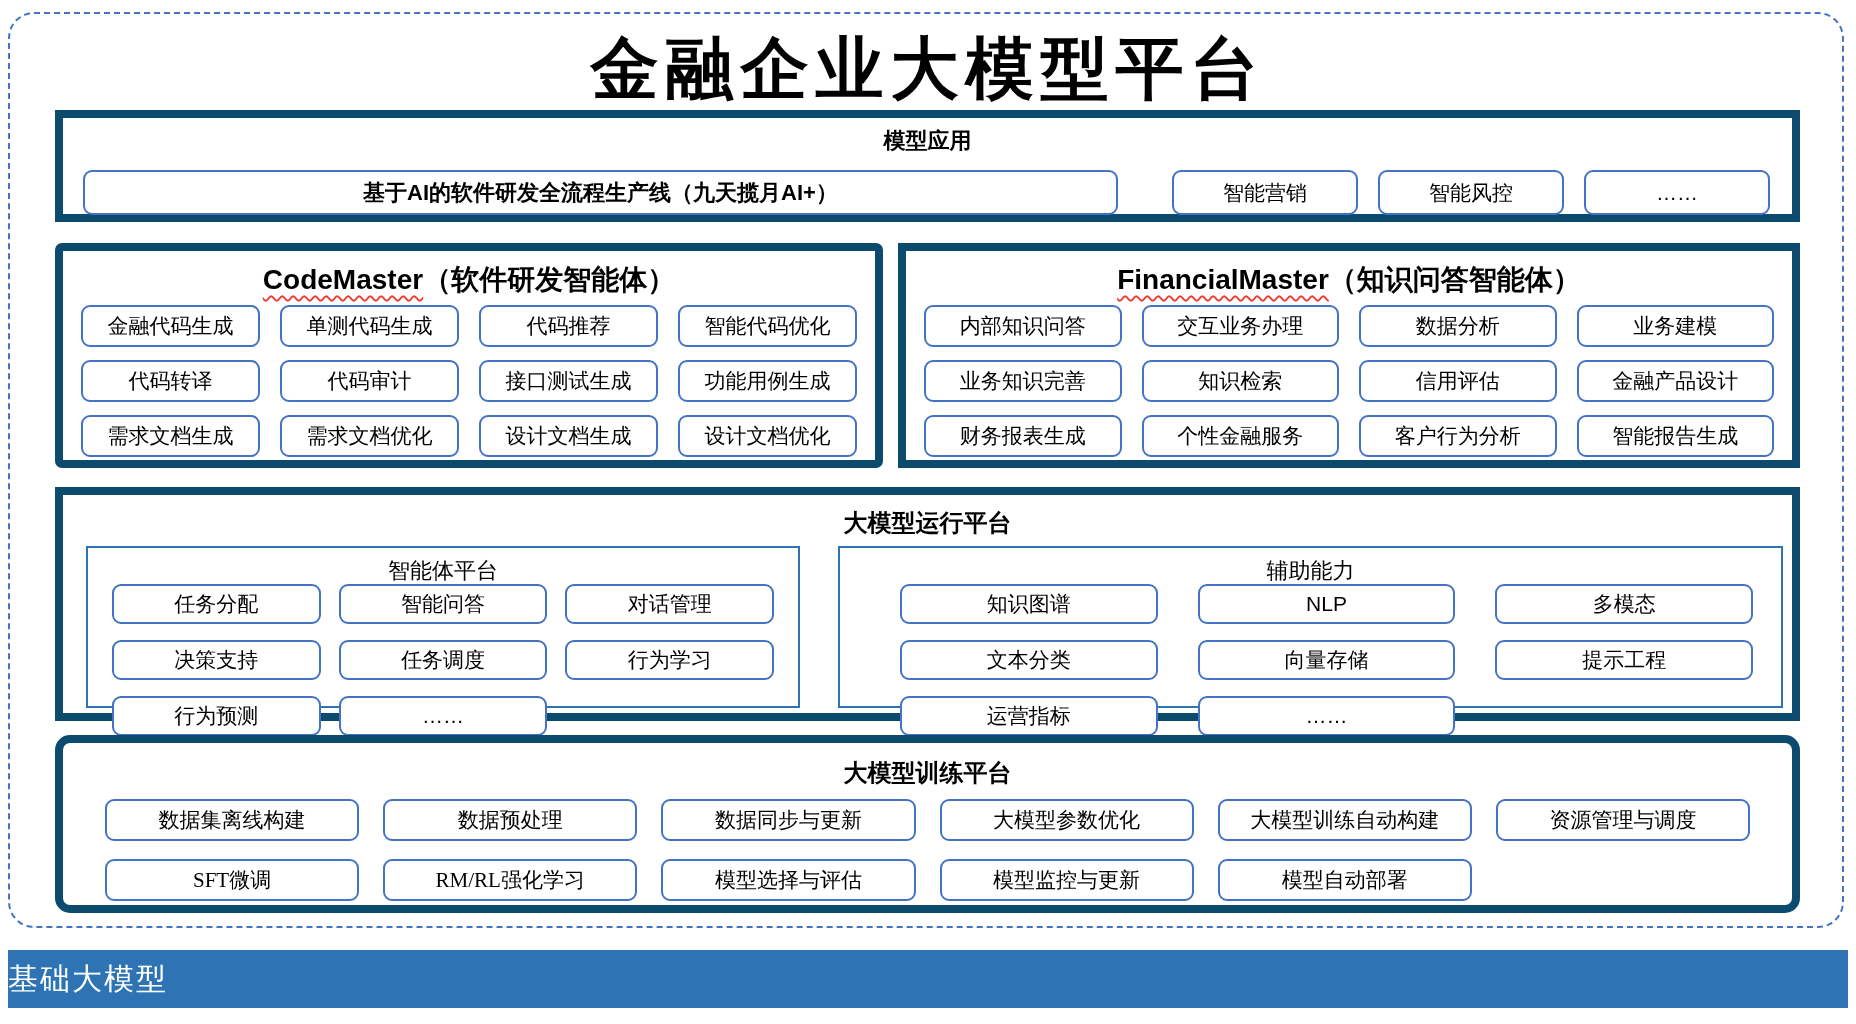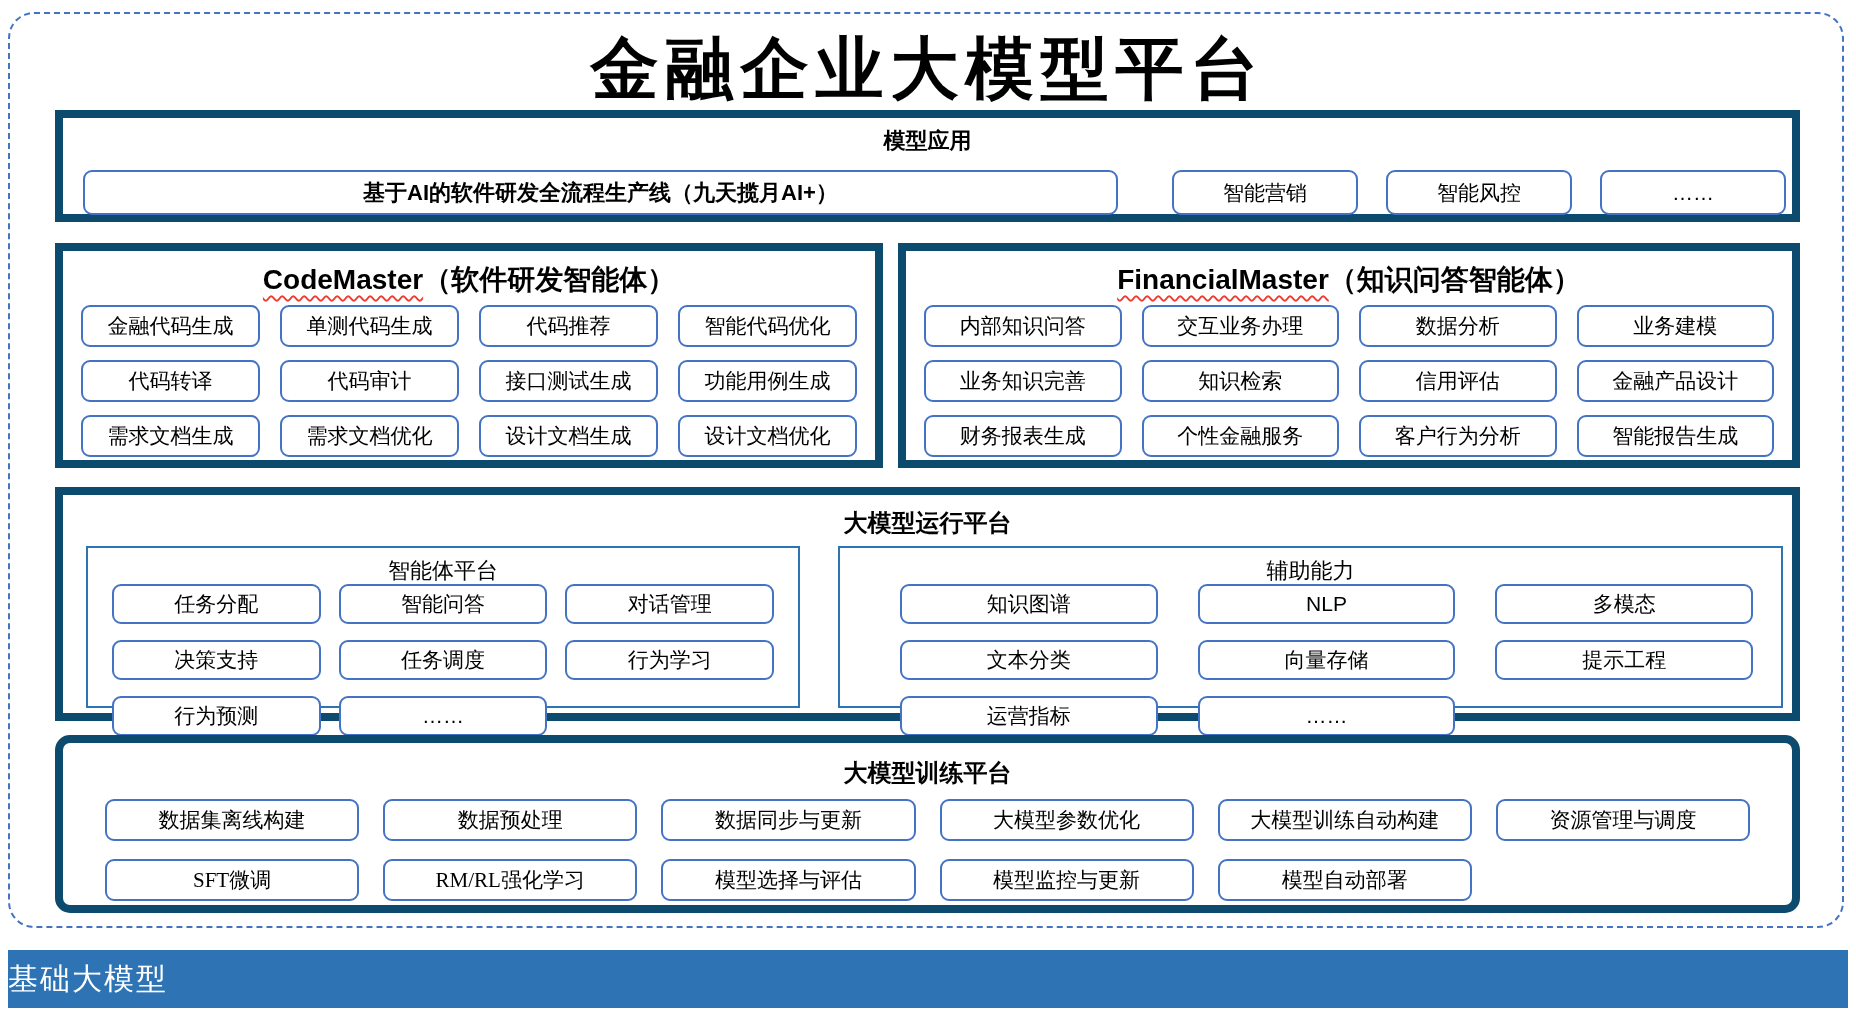--- a/index.html
+++ b/index.html
@@ -21,25 +21,25 @@
   .chip{
     border:2px solid #4472C4;border-radius:9px;background:#fff;
     display:flex;align-items:center;justify-content:center;
     font-size:21px;box-sizing:border-box;white-space:nowrap;
   }
   
   #sec-model-app{left:55px;top:110px;width:1745px;height:112px;}
   #sec-model-app .sec-header{margin-top:8px;font-size:22px;}
   #model-app-row{position:absolute;left:20px;right:16px;top:52px;height:45px;display:flex;}
   #pipeline-chip{width:1035px;font-weight:700;font-size:22px;flex:0 0 auto;}
-  #model-app-items{display:flex;gap:28px;margin-left:54px;flex:1;}
+  #model-app-items{display:flex;gap:20px;margin-left:54px;flex:1;}
   #model-app-items .chip{width:186px;}
   
   .master-box{top:243px;height:225px;}
-  #sec-codemaster{left:55px;width:828px;}
+  #sec-codemaster{left:55px;width:828px;border-radius:7px;}
   #sec-financialmaster{left:898px;width:902px;}
   .master-title{margin-top:10px;text-align:center;font-size:28px;font-weight:700;}
   .wavy{
     text-decoration-line:underline;text-decoration-style:wavy;
     text-decoration-color:#F03B2E;text-decoration-thickness:2px;text-underline-offset:6px;
   }
   .master-grid{
     position:absolute;left:18px;right:18px;top:54px;
     display:grid;grid-template-columns:repeat(4,1fr);column-gap:20px;row-gap:13px;
   }

